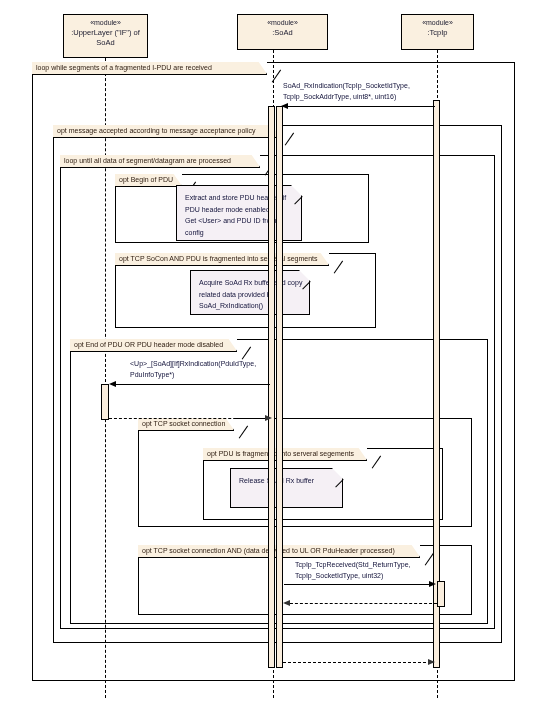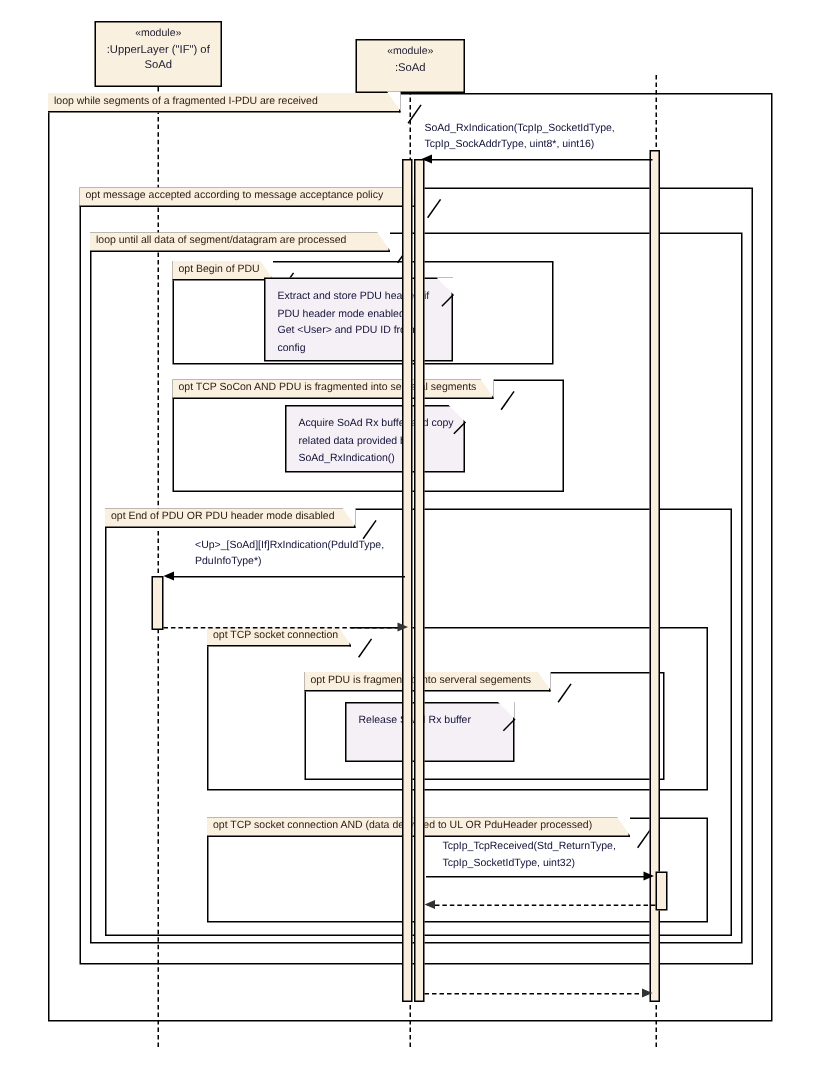--- a/index.html
+++ b/index.html
@@ -178,25 +178,29 @@
 
   <div class="lifeline-line" style="left:105px; top:58px; height:640px;"></div>
   <div class="lifeline-line" style="left:273px; top:50px; height:648px;"></div>
   <div class="lifeline-line" style="left:437px; top:50px; height:648px;"></div>
 
   <div class="lifeline-head" style="left:63px; top:14px; width:85px; height:44px;">
     <span class="stereo">«module»</span>
     <span class="lname">:UpperLayer ("IF") of SoAd</span>
   </div>
 
-  <div class="lifeline-head" style="left:237px; top:26px; width:73px; height:36px;">
+  <div class="lifeline-head" style="left:237px; top:14px; width:91px; height:36px;">
     <span class="stereo">«module»</span>
     <span class="lname">:SoAd</span>
   </div>
 
+  <div class="lifeline-head" style="left:401px; top:14px; width:73px; height:36px;">
+    <span class="stereo">«module»</span>
+    <span class="lname">:TcpIp</span>
+  </div>
 
   <div class="frag" style="left:32px; top:62px; width:483px; height:619px;"></div>
   <div class="frag-label" style="left:32px; top:62px; width:235px;">loop while segments of a fragmented I-PDU are received</div>
 
   <div class="frag" style="left:53px; top:125px; width:449px; height:518px;"></div>
   <div class="frag-label" style="left:53px; top:125px; width:227px;">opt message accepted according to message acceptance policy</div>
 
   <div class="frag" style="left:60px; top:155px; width:435px; height:474px;"></div>
   <div class="frag-label" style="left:60px; top:155px; width:200px;">loop until all data of segment/datagram are  processed</div>
 

